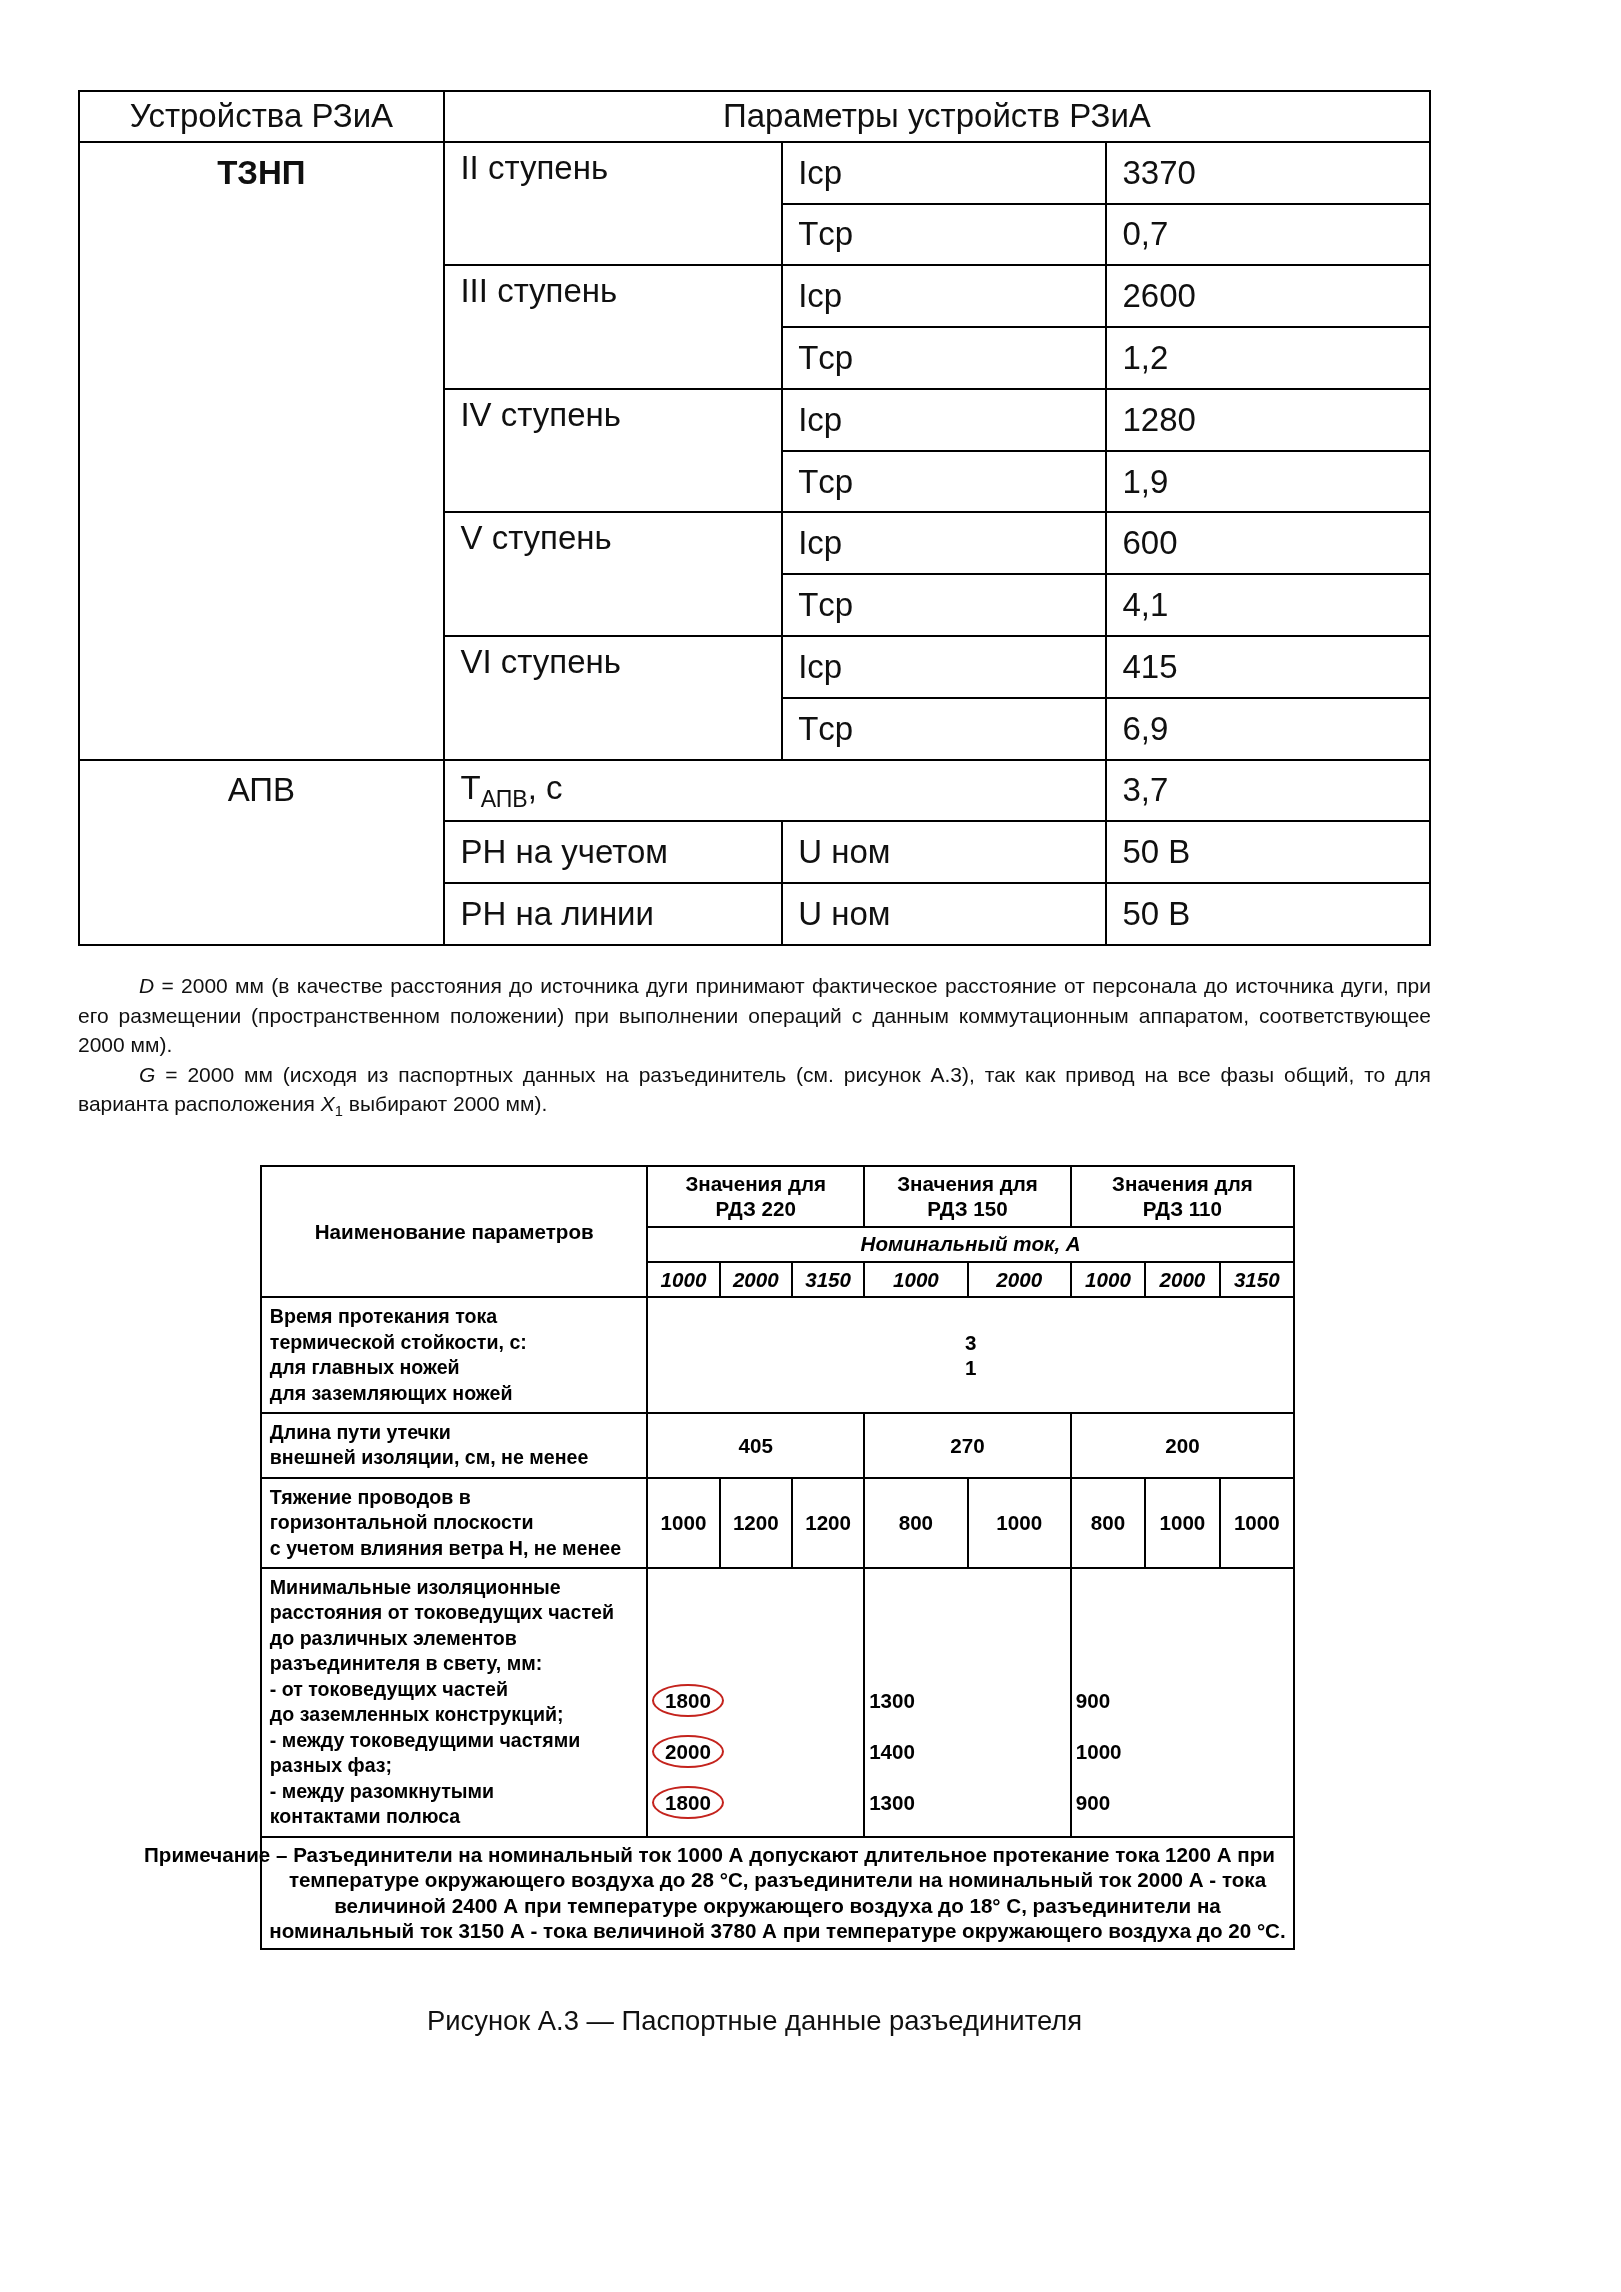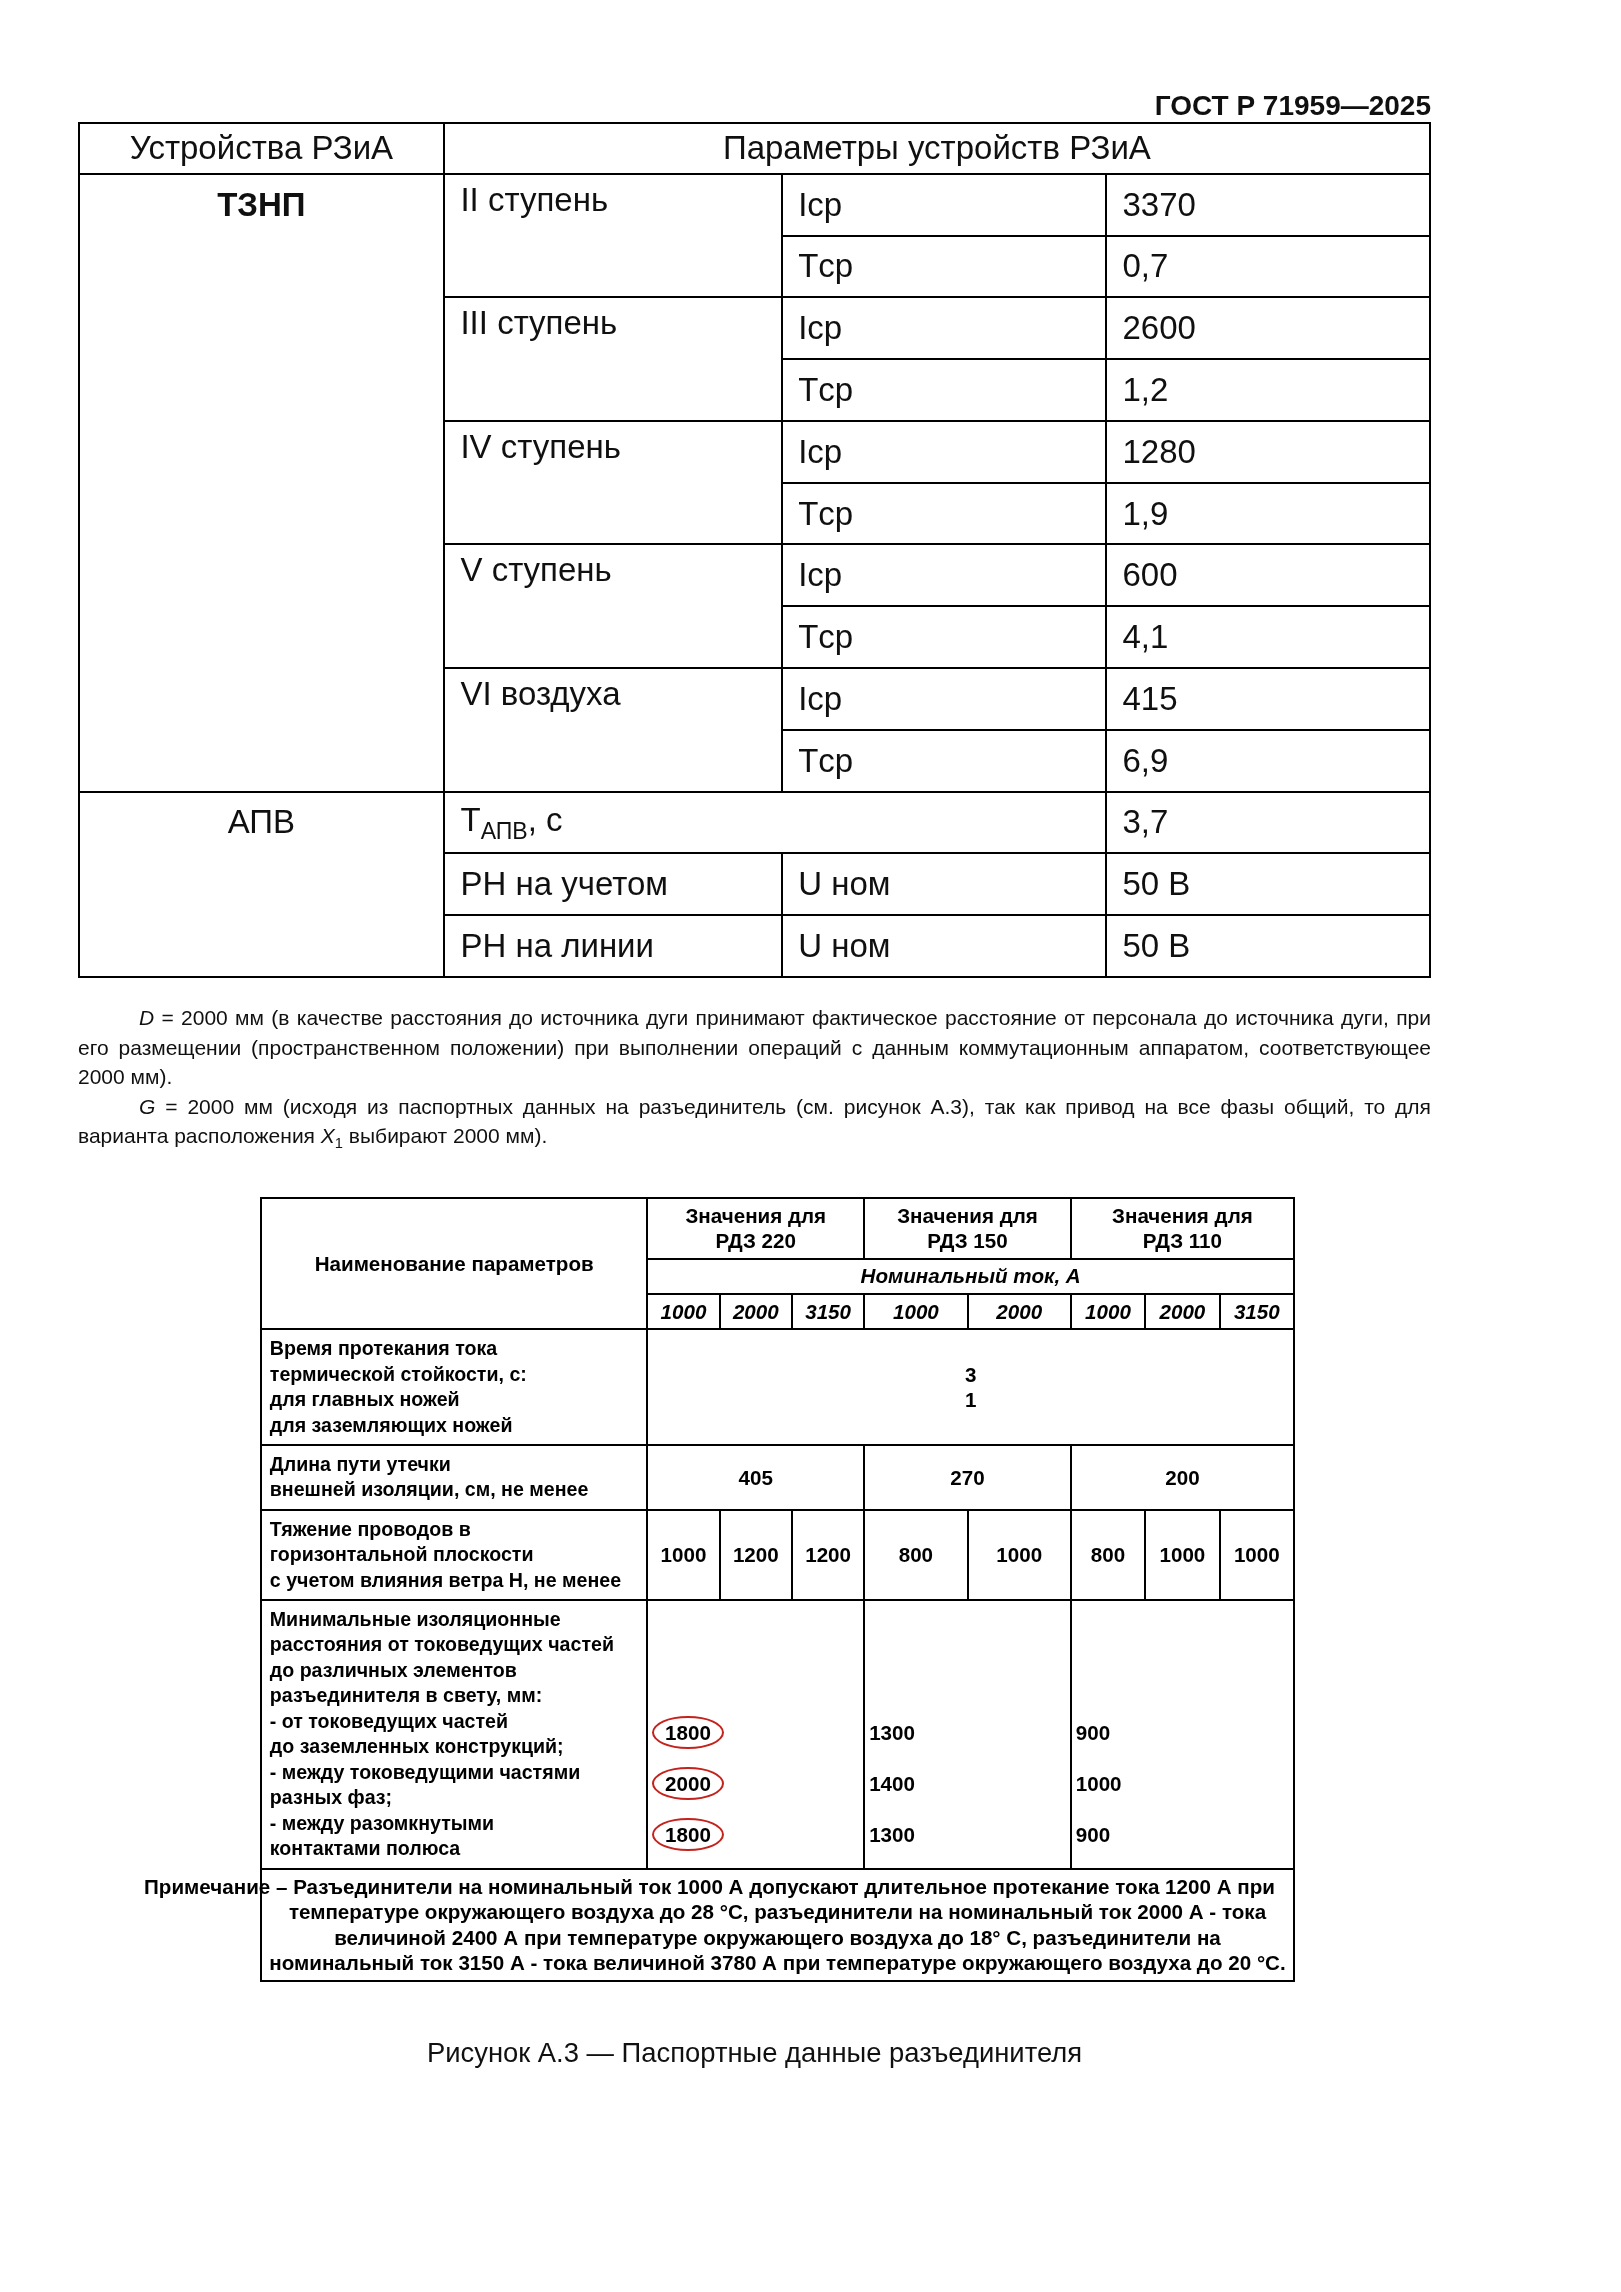--- a/index.html
+++ b/index.html
@@ -85,21 +85,20 @@
     line-height: 26.5px;
   }
 
   .fig-caption { margin-top: 55px; text-align: center; font-size: 27.4px; }
 </style>
 </head>
 <body>
 
 <div class="content">
 
-  <div class="doc-header">ГОСТ Р 71959—2025</div>
 
 
   <table class="t1">
     <colgroup>
       <col style="width:27%">
         <col style="width:25%">
         <col style="width:24%">
         <col style="width:24%">
     </colgroup>
     <thead>
@@ -140,21 +139,21 @@
       <tr>
         <td rowspan="2" class="stage">V ступень</td>
         <td>Iср</td>
         <td>600</td>
       </tr>
       <tr>
         <td>Tср</td>
         <td>4,1</td>
       </tr>
       <tr>
-        <td rowspan="2" class="stage">VI воздуха</td>
+        <td rowspan="2" class="stage">VI ступень</td>
         <td>Iср</td>
         <td>415</td>
       </tr>
       <tr>
         <td>Tср</td>
         <td>6,9</td>
       </tr>
       <tr>
         <td rowspan="3" class="dev">АПВ</td>
         <td colspan="2"><span>T</span><sub>АПВ</sub><span>, с</span></td>

